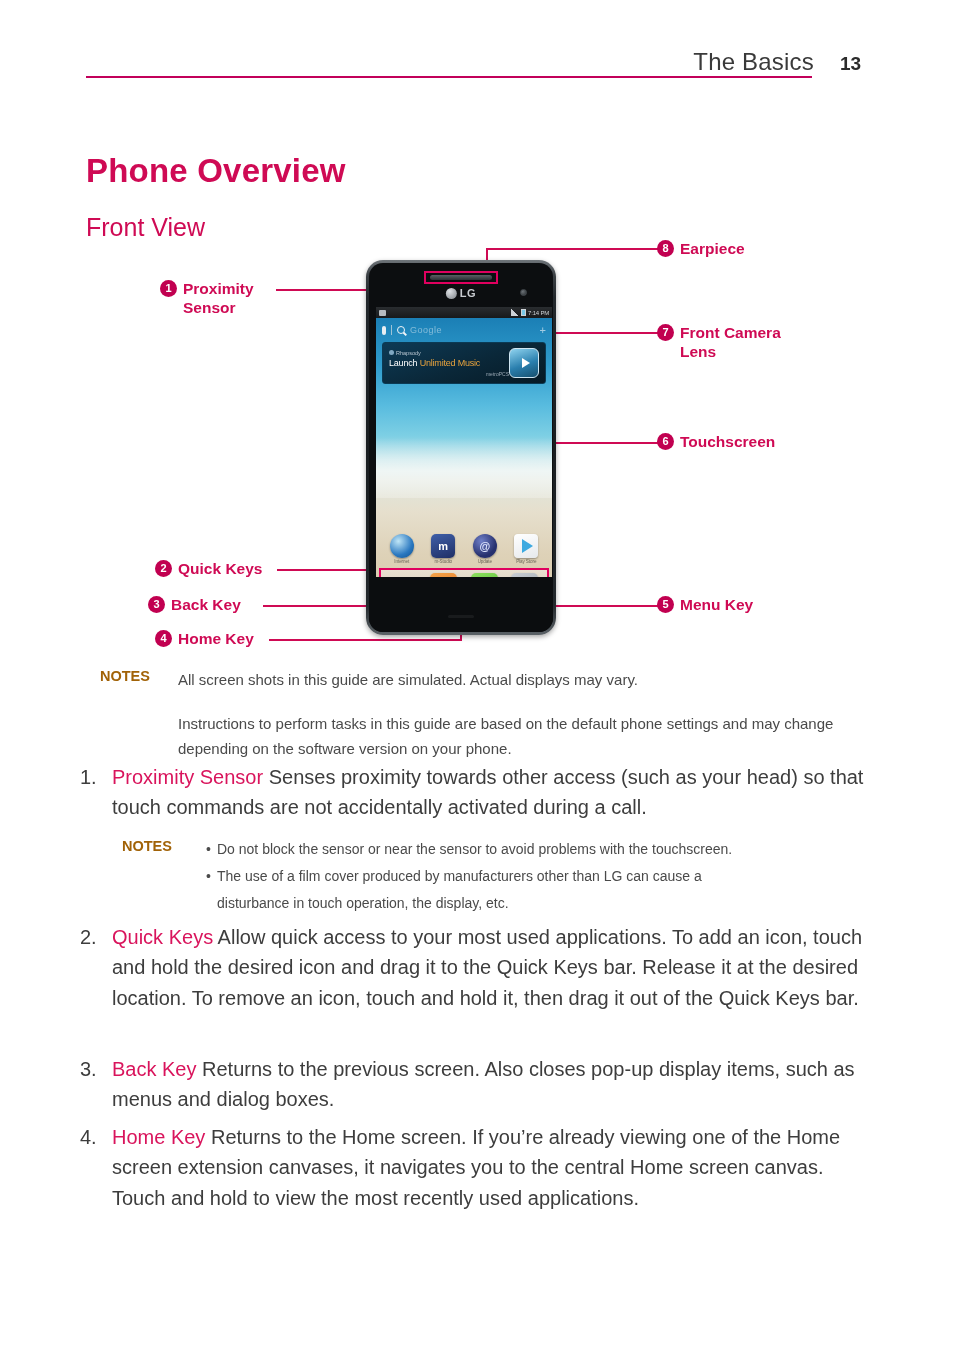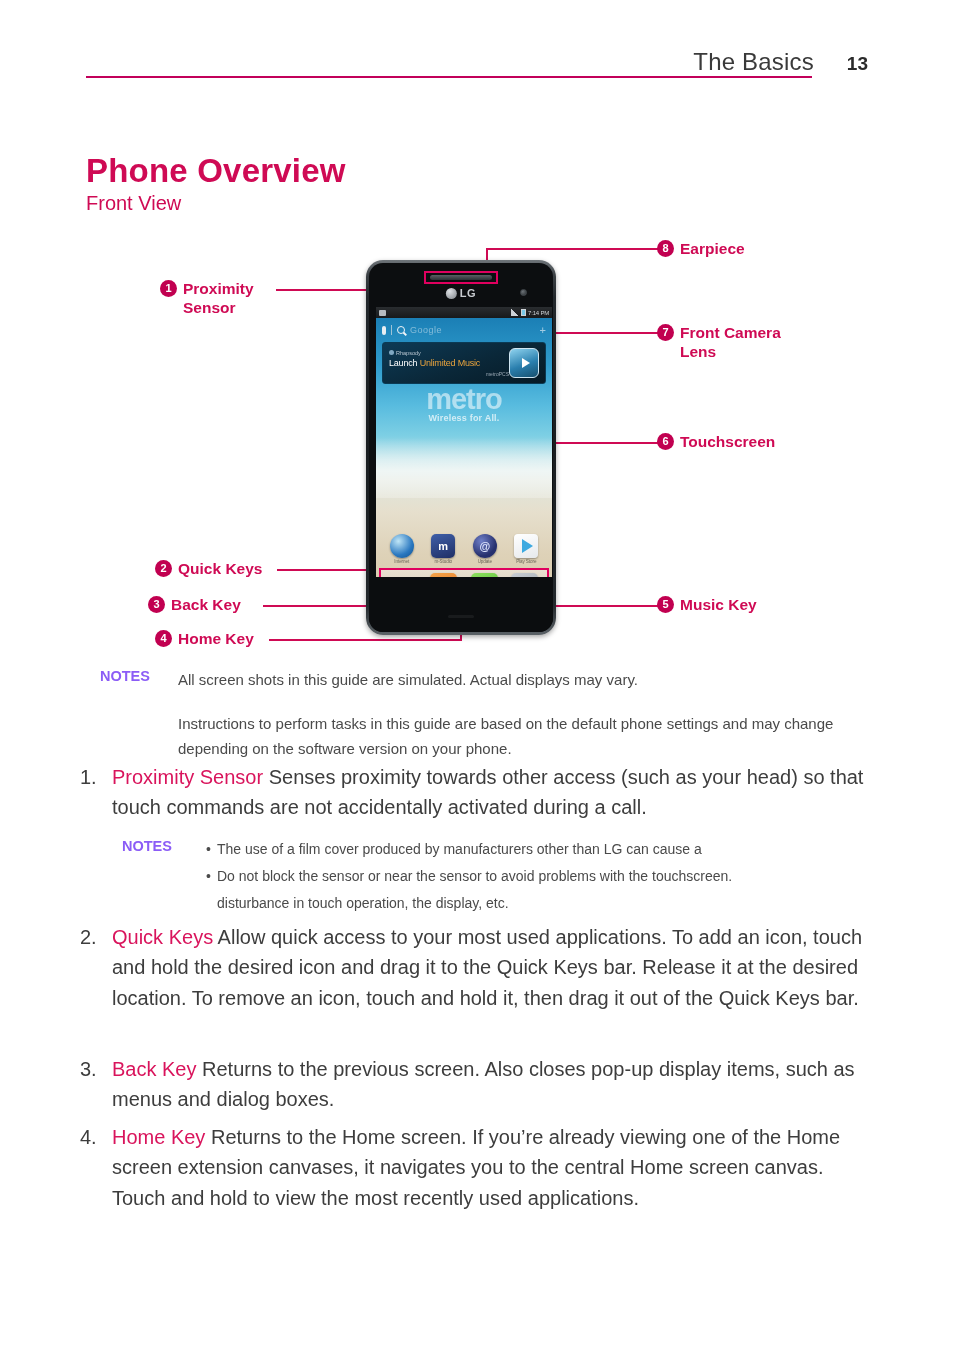--- a/index.html
+++ b/index.html
@@ -27,41 +27,41 @@
     color: #3a3a3a;
     font-weight: 400;
     letter-spacing: .2px;
   }
   .header-page-num {
     font-size: 19px;
     font-weight: 700;
     color: #2b2b2b;
     margin-left: 26px;
     width: 28px;
-    text-align: right;
+    text-align: left;
   }
   .header-rule {
     height: 2px;
     background: #c2005a;
     width: 726px;
   }
 
   
   .main-title {
     position: absolute;
     left: 86px; top: 152px;
     font-size: 33px;
     font-weight: 700;
     color: #cf0a54;
     letter-spacing: .2px;
   }
   .sub-title {
     position: absolute;
-    left: 86px; top: 192px;
-    font-size: 20px;
+    left: 86px; top: 213px;
+    font-size: 25px;
     font-weight: 400;
     color: #cf0a54;
   }
 
   
   .figure {
     position: absolute;
     left: 0; top: 232px;
     width: 954px; height: 425px;
   }
@@ -300,21 +300,21 @@
   .leader.h { height: 2px; }
   .leader.v { width: 2px; }
 
   
   .notes {
     position: absolute;
     display: flex;
     align-items: flex-start;
   }
   .notes-label {
-    color: #8b5cf6;
+    color: #a16207;
     font-weight: 700;
     font-size: 14.5px;
     flex: 0 0 auto;
   }
   .notes-body {
     color: #4a4a4a;
     font-size: 15px;
     line-height: 1.62;
   }
   .notes-body p + p { margin-top: 20px; }
@@ -419,24 +419,20 @@
                 <span>Rhapsody</span>
               </div>
               <div class="banner-line">
                 <span>Launch </span><span class="hl">Unlimited Music</span>
               </div>
               <div class="banner-sub">metroPCS</div>
             </div>
             <div class="banner-art"></div>
           </div>
 
-          <div class="wallmark">
-            <div class="wallmark-main">metro</div>
-            <div class="wallmark-sub">Wireless for All.</div>
-          </div>
 
           <div class="surf"></div>
 
           <div class="app-row">
             <div class="app">
               <div class="app-ic browser"></div>
               <div class="app-lbl">Internet</div>
             </div>
             <div class="app">
               <div class="app-ic mstudio">m</div>
@@ -516,21 +512,21 @@
     <span>Back Key</span>
   </div>
 
   <div class="callout" style="left:155px; top:397px;">
     <span class="badge">4</span>
     <span>Home Key</span>
   </div>
 
   <div class="callout right-side" style="left:657px; top:363px;">
     <span class="badge">5</span>
-    <span>Music Key</span>
+    <span>Menu Key</span>
   </div>
 
   <div class="callout right-side" style="left:657px; top:200px;">
     <span class="badge">6</span>
     <span>Touchscreen</span>
   </div>
 
   <div class="callout right-side" style="left:657px; top:91px;">
     <span class="badge">7</span>
     <span>
@@ -555,22 +551,22 @@
 </div>
 
 <div class="list-item" style="left:80px; top:762px; width:800px;">
   <span class="li-num">1.</span>
   <span class="li-text"><span class="term">Proximity Sensor</span><span> Senses proximity towards other access (such as your head) so that touch commands are not accidentally activated during a call.</span></span>
 </div>
 
 <div class="notes notes-small" style="left:122px; top:838px; width:770px;">
   <span class="notes-label" style="width:84px;">NOTES</span>
   <div class="notes-body" style="width:672px;">
+    <p class="bullet">Do not block the sensor or near the sensor to avoid problems with the touchscreen.</p>
     <p class="bullet">The use of a film cover produced by manufacturers other than LG can cause a</p>
-    <p class="bullet">Do not block the sensor or near the sensor to avoid problems with the touchscreen.</p>
     <p class="notes-cont">disturbance in touch operation, the display, etc.</p>
   </div>
 </div>
 
 <div class="list-item" style="left:80px; top:922px; width:790px;">
   <span class="li-num">2.</span>
   <span class="li-text"><span class="term">Quick Keys</span><span> Allow quick access to your most used applications. To add an icon, touch and hold the desired icon and drag it to the Quick Keys bar. Release it at the desired location. To remove an icon, touch and hold it, then drag it out of the Quick Keys bar.</span></span>
 </div>
 
 <div class="list-item" style="left:80px; top:1054px; width:790px;">

